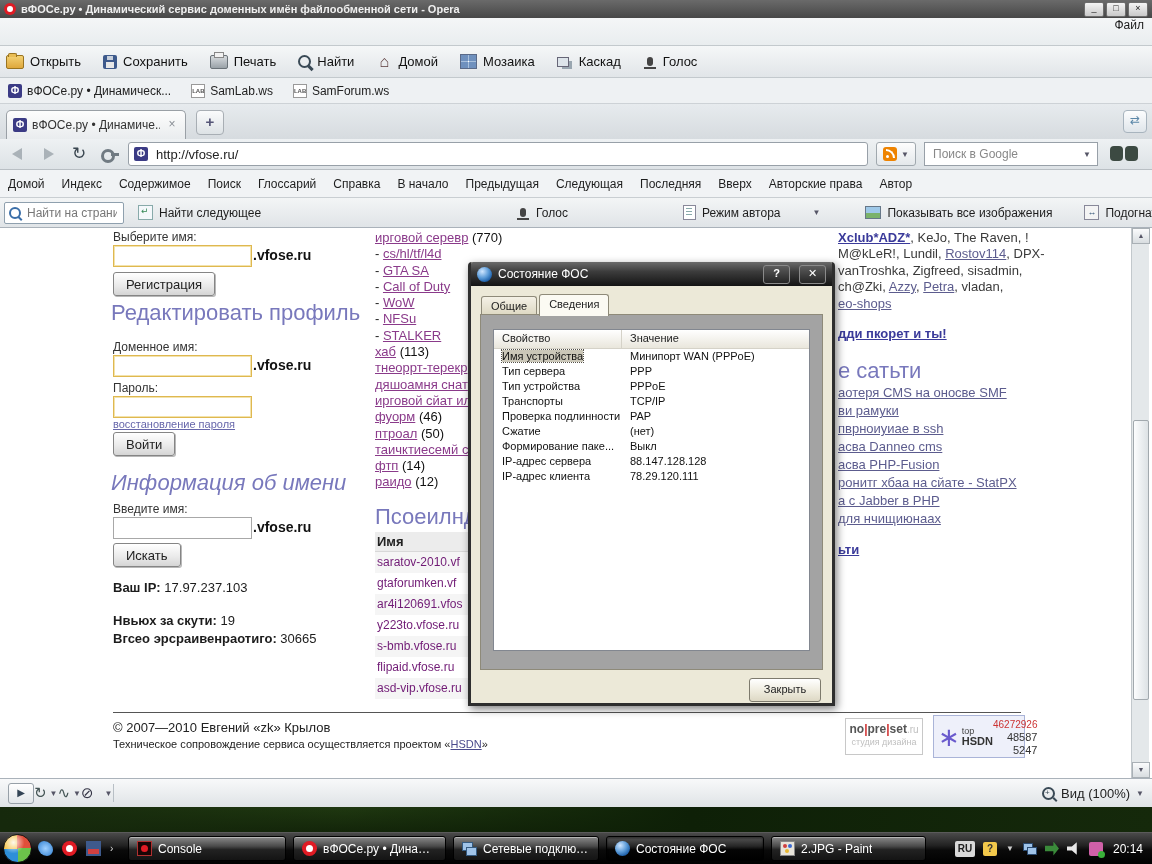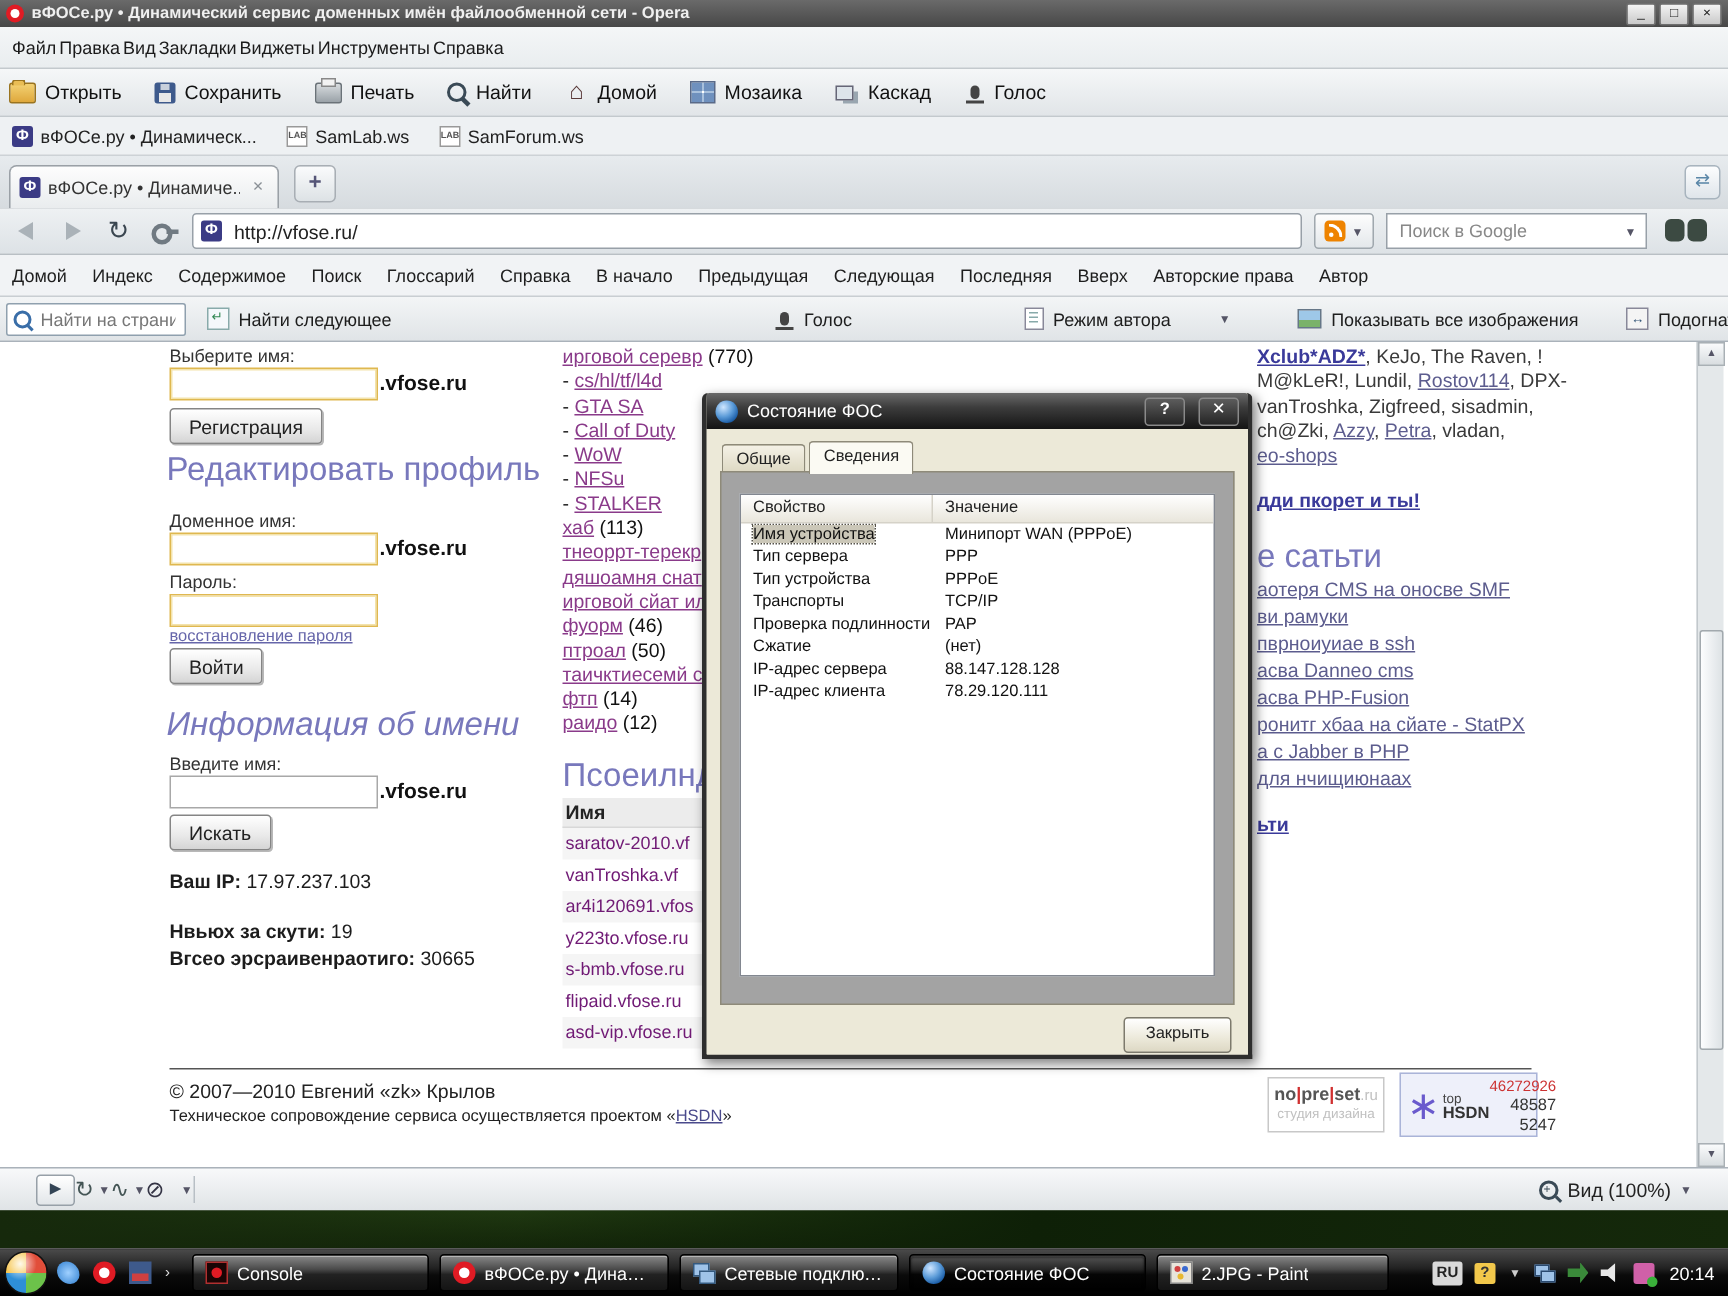--- a/index.html
+++ b/index.html
@@ -9,21 +9,21 @@
   #browser{position:absolute;left:0;top:0;width:1152px;height:807px;background:#eef1f3;}
   #titlebar{position:absolute;left:0;top:0;width:100%;height:18px;
     background:linear-gradient(#6a6a6a,#474747);display:flex;align-items:center;padding:0 4px;box-sizing:border-box;}
   .opera-logo{width:12px;height:12px;border-radius:50%;background:#e01b24;position:relative;flex:none;margin-right:5px;}
   .opera-logo::after{content:"";position:absolute;inset:3px;border-radius:50%;background:#fff;}
   #win-title{color:#efefef;font-size:11px;font-weight:bold;white-space:nowrap;}
   .win-btns{margin-left:auto;display:flex;gap:2px;}
   .win-btn{width:18px;height:13px;background:linear-gradient(#f4f4f4,#c9c9c9);border:1px solid #6d6d6d;border-radius:2px;
     font-size:9px;line-height:11px;text-align:center;color:#222;}
   #menubar{position:absolute;left:0;top:18px;width:100%;height:28px;background:linear-gradient(#f4f6f7,#e9edef);
-    border-bottom:1px solid #c3c9cd;display:flex;align-items:center;padding:0 8px;box-sizing:border-box;gap:2px;}
+    border-bottom:1px solid #c3c9cd;display:flex;align-items:flex-end;padding:0 8px;box-sizing:border-box;gap:30px;flex-direction:column;}
   .menu-item{font-size:12px;color:#1b1b1b;}
   #main-toolbar{position:absolute;left:0;top:46px;width:100%;height:32px;background:linear-gradient(#f5f7f8,#e1e5e8);
     border-bottom:1px solid #c3c9cd;display:flex;align-items:center;padding:0 6px;box-sizing:border-box;gap:22px;}
   .tb-btn{display:flex;align-items:center;gap:6px;font-size:13px;color:#111;}
   #bookmarks-bar{position:absolute;left:0;top:78px;width:100%;height:26px;background:#eef1f3;border-bottom:1px solid #cdd2d6;
     display:flex;align-items:center;padding:0 8px;box-sizing:border-box;gap:20px;}
   .bm-item{display:flex;align-items:center;gap:5px;font-size:12px;color:#222;}
   
   #tabbar{position:absolute;left:0;top:104px;width:100%;height:35px;background:linear-gradient(#e7ebee,#d6dbdf);
     border-bottom:1px solid #9aa0a6;}
@@ -171,21 +171,21 @@
   .hsdn-n2,.hsdn-n3{font-size:11px;color:#333;}
   
   #v-scroll{position:absolute;left:1131px;top:0;width:18px;height:550px;background:#e4e8ea;border-left:1px solid #c2c8cc;box-sizing:border-box;}
   .sb-btn{position:absolute;left:0;width:18px;height:16px;background:linear-gradient(#fafbfc,#d8dde0);border:1px solid #a9b0b5;box-sizing:border-box;
     font-size:7px;color:#556;text-align:center;line-height:14px;}
   .sb-up{top:0;}.sb-up::before{content:"▲";}
   .sb-down{bottom:0;}.sb-down::before{content:"▼";}
   .sb-thumb{position:absolute;left:1px;top:192px;width:16px;height:280px;background:linear-gradient(90deg,#fcfdfe,#dde2e5);border:1px solid #a2a9ae;border-radius:2px;box-sizing:border-box;}
   
   #statusbar{position:absolute;left:0;top:778px;width:100%;height:29px;background:linear-gradient(#f8f9fa,#dfe3e6);
-    border-top:1px solid #aab2ba;display:flex;align-items:center;padding:0 24px;box-sizing:border-box;}
+    border-top:1px solid #aab2ba;display:flex;align-items:center;padding:0 8px;box-sizing:border-box;}
   .st-panelbtn{width:24px;height:19px;background:linear-gradient(#fff,#e2e6e9);border:1px solid #97a0a8;border-radius:3px;
     font-size:10px;color:#345;text-align:center;line-height:17px;}
   .st-panelbtn::before{content:"▶";}
   .st-ic{display:flex;align-items:center;gap:3px;font-size:14px;color:#455;}
   .st-sync::before{content:"↻";font-size:15px;}
   .st-turbo::before{content:"∿";font-size:15px;}
   .st-net::before{content:"⊘";font-size:15px;color:#334;}
   .st-sep{width:1px;height:18px;background:#b8bfc5;}
   .st-right{margin-left:auto;display:flex;align-items:center;gap:6px;font-size:13px;color:#222;}
   
@@ -463,21 +463,21 @@
           <div class="mid-line"><a class="mid-link">фуорм</a><span class="mid-count"> (46)</span></div>
           <div class="mid-line"><a class="mid-link">птроал</a><span class="mid-count"> (50)</span></div>
           <div class="mid-line"><a class="mid-link">таичктиесемй с</a></div>
           <div class="mid-line"><a class="mid-link">фтп</a><span class="mid-count"> (14)</span></div>
           <div class="mid-line"><a class="mid-link">раидо</a><span class="mid-count"> (12)</span></div>
         </div>
       <div class="pg-h" id="names-heading" style="position: absolute; left: 375px; top: 276px;">Псоеилнд</div>
       <div id="names-list">
           <div class="names-header">Имя</div>
           <div class="name-row odd">saratov-2010.vf</div>
-          <div class="name-row">vanTroshka.vf</div>
+          <div class="name-row">gtaforumken.vf</div>
           <div class="name-row odd">ar4i120691.vfos</div>
           <div class="name-row">y223to.vfose.ru</div>
           <div class="name-row odd">s-bmb.vfose.ru</div>
           <div class="name-row">flipaid.vfose.ru</div>
           <div class="name-row odd">asd-vip.vfose.ru</div>
         </div>
 
       <div id="right-col">
           <div class="r-line"><span class="r-link r-bold">Xclub*ADZ*</span><span>, KeJo, The Raven, !</span></div>
           <div class="r-line"><span>M@kLeR!, Lundil, </span><span class="r-link">Rostov114</span><span>, DPX-</span></div>
@@ -583,20 +583,24 @@
               </div>
               <div class="dlg-row">
                 <span class="dlg-prop"><span>Проверка подлинности</span></span>
                 <span class="dlg-val">PAP</span>
               </div>
               <div class="dlg-row">
                 <span class="dlg-prop"><span>Сжатие</span></span>
                 <span class="dlg-val">(нет)</span>
               </div>
               <div class="dlg-row">
+                <span class="dlg-prop"><span>Формирование паке...</span></span>
+                <span class="dlg-val">Выкл</span>
+              </div>
+              <div class="dlg-row">
                 <span class="dlg-prop"><span>IP-адрес сервера</span></span>
                 <span class="dlg-val">88.147.128.128</span>
               </div>
               <div class="dlg-row">
                 <span class="dlg-prop"><span>IP-адрес клиента</span></span>
                 <span class="dlg-val">78.29.120.111</span>
               </div>
             </div>
         </div>
       </div>

